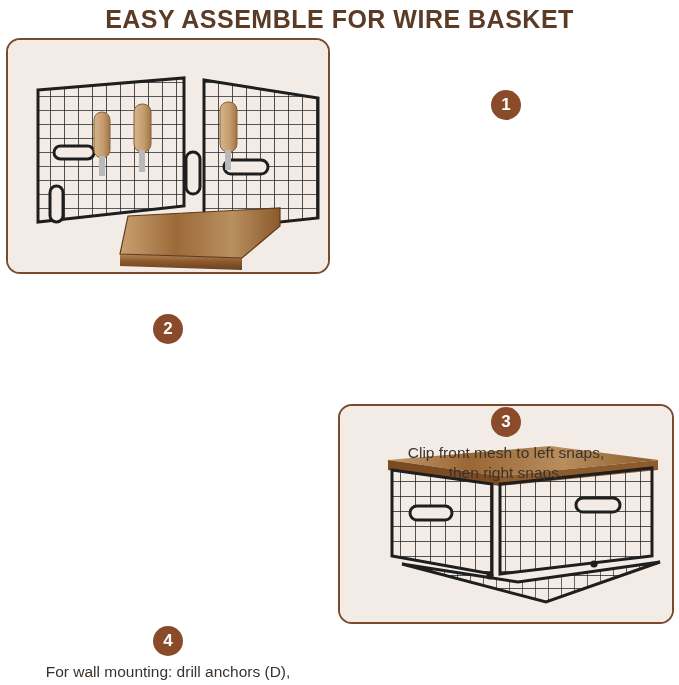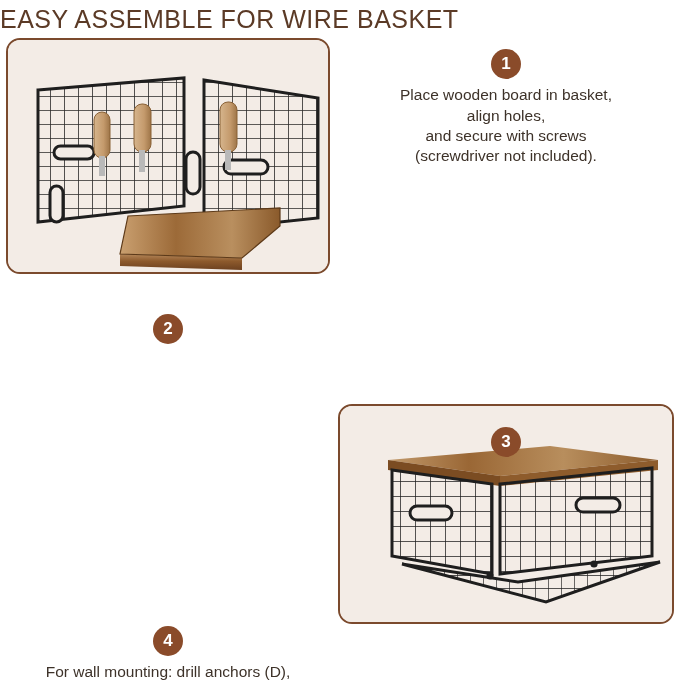--- a/index.html
+++ b/index.html
@@ -11,21 +11,22 @@
     width: 679px;
     height: 685px;
     font-family: "Liberation Sans", sans-serif;
     color: #4a3226;
     overflow: hidden;
     position: relative;
   }
 
   
   .title {
-    font-weight: normal;
+    text-align: center;
+    font-weight: bold;
     font-size: 25px;
     letter-spacing: 0.5px;
     color: #5b3a26;
     padding-top: 4px;
     height: 30px;
     line-height: 30px;
     white-space: nowrap;
   }
 
   
@@ -141,24 +142,20 @@
         <rect x="126" y="64" width="17" height="48" rx="8" fill="url(#handleG)" stroke="#8a6237" stroke-width="1"></rect>
         <rect x="131" y="110" width="6" height="22" fill="#b9b9b9"></rect>
         <rect x="212" y="62" width="17" height="50" rx="8" fill="url(#handleG)" stroke="#8a6237" stroke-width="1"></rect>
         <rect x="217" y="110" width="6" height="20" fill="#b9b9b9"></rect>
       </g>
     </svg>
   </div>
 
   <div class="cell caption" style="left:338px; top:6px; width:336px; height:132px;">
     <div class="step-badge">1</div>
-    <div class="caption-text">Place wooden board in basket,
-align holes,
-and secure with screws
-(screwdriver not included).</div>
   </div>
 
   <div class="cell photo" style="left:338px; top:132px; width:336px; height:220px;">
     <svg width="336" height="220" viewBox="0 0 336 220">
       <defs>
         <linearGradient id="woodTop2" x1="0" y1="0" x2="1" y2="0">
           <stop offset="0%" stop-color="#c29a6c"></stop>
           <stop offset="30%" stop-color="#9a6735"></stop>
           <stop offset="65%" stop-color="#b88e5d"></stop>
           <stop offset="100%" stop-color="#8b5b2c"></stop>
@@ -196,20 +193,22 @@
       <circle cx="254" cy="158" r="3.6" fill="#1e1e1e"></circle>
     </svg>
   </div>
 
   <div class="cell caption" style="left:6px; top:240px; width:324px; height:112px;">
     <div class="step-badge">2</div>
   </div>
 
   <div class="cell caption" style="left:338px; top:356px; width:336px; height:106px;">
     <div class="step-badge">3</div>
+    <div class="caption-text">Clip front mesh to left snaps,
+then right snaps.</div>
   </div>
 
   <div class="cell caption" style="left:2px; top:578px; width:332px; height:100px;">
     <div class="step-badge">4</div>
     <div class="caption-text">For wall mounting: drill anchors (D),
 then secure with screws (E).</div>
   </div>
 
 </div>
 

